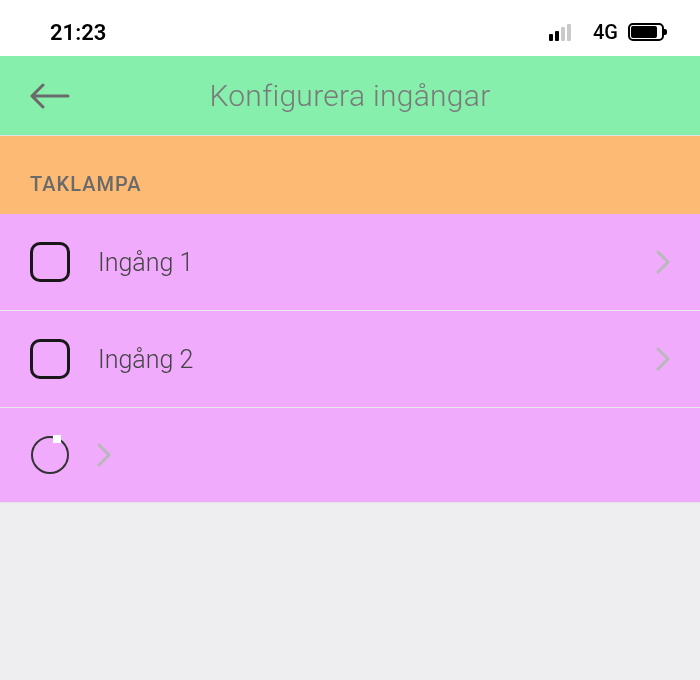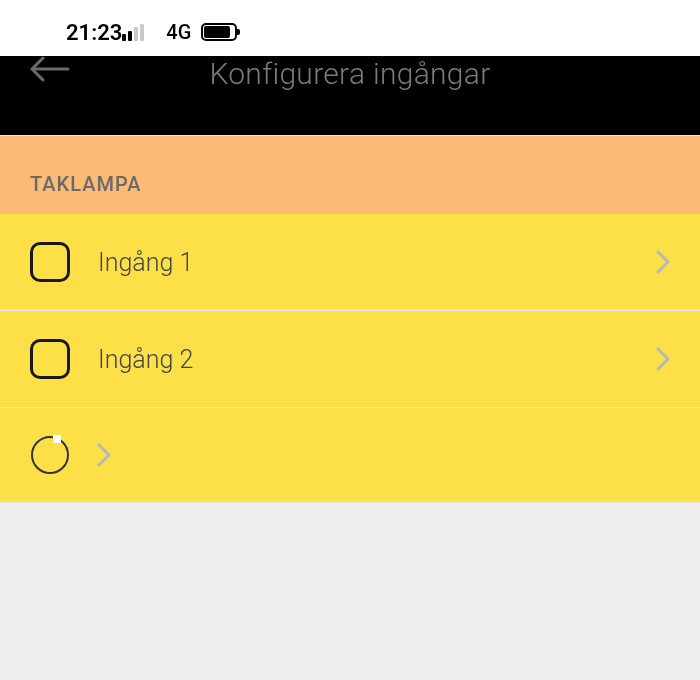--- a/index.html
+++ b/index.html
@@ -5,22 +5,23 @@
     * { margin: 0; padding: 0; box-sizing: border-box; }
     body {
       font-family: -apple-system, BlinkMacSystemFont, "Segoe UI", Roboto, Helvetica, Arial, sans-serif;
       background: #eeeef0;
       width: 700px;
       height: 680px;
       overflow: hidden;
     }
     .status-bar {
       display: flex;
-      align-items: center;
-      padding: 12px 36px 4px 66px;
+      justify-content: space-between;
+      align-items: center;
+      padding: 12px 36px 4px 50px;
       background: #fff;
       height: 56px;
     }
     .status-time {
       font-size: 22px;
       font-weight: 600;
       color: #000;
     }
     .status-right {
       display: flex;
@@ -69,22 +70,22 @@
       position: absolute;
       left: 1px;
       top: 1px;
       bottom: 1px;
       width: 80%;
       background: #000;
       border-radius: 2px;
     }
     .nav-header {
       display: flex;
-      align-items: flex-start;
-      background: #000000;
+      align-items: center;
+      background: #86efac;
       height: 80px;
       padding: 0 30px;
       border-bottom: 1px solid #e3e3e5;
       position: relative;
     }
     .back-arrow {
       position: absolute;
       left: 30px;
       display: flex;
       align-items: center;
@@ -99,21 +100,21 @@
     }
     .section-header {
       padding: 36px 30px 18px 30px;
       font-size: 20px;
       font-weight: 500;
       color: #6a6a6a;
       letter-spacing: 1px;
       background: #fdba74;
     }
     .list {
-      background: #fde047;
+      background: #f0abfc;
     }
     .list-item {
       display: flex;
       align-items: center;
       padding: 28px 30px;
       border-bottom: 1px solid #e8e8e8;
       gap: 28px;
     }
     .list-item:last-child {
       border-bottom: none;

